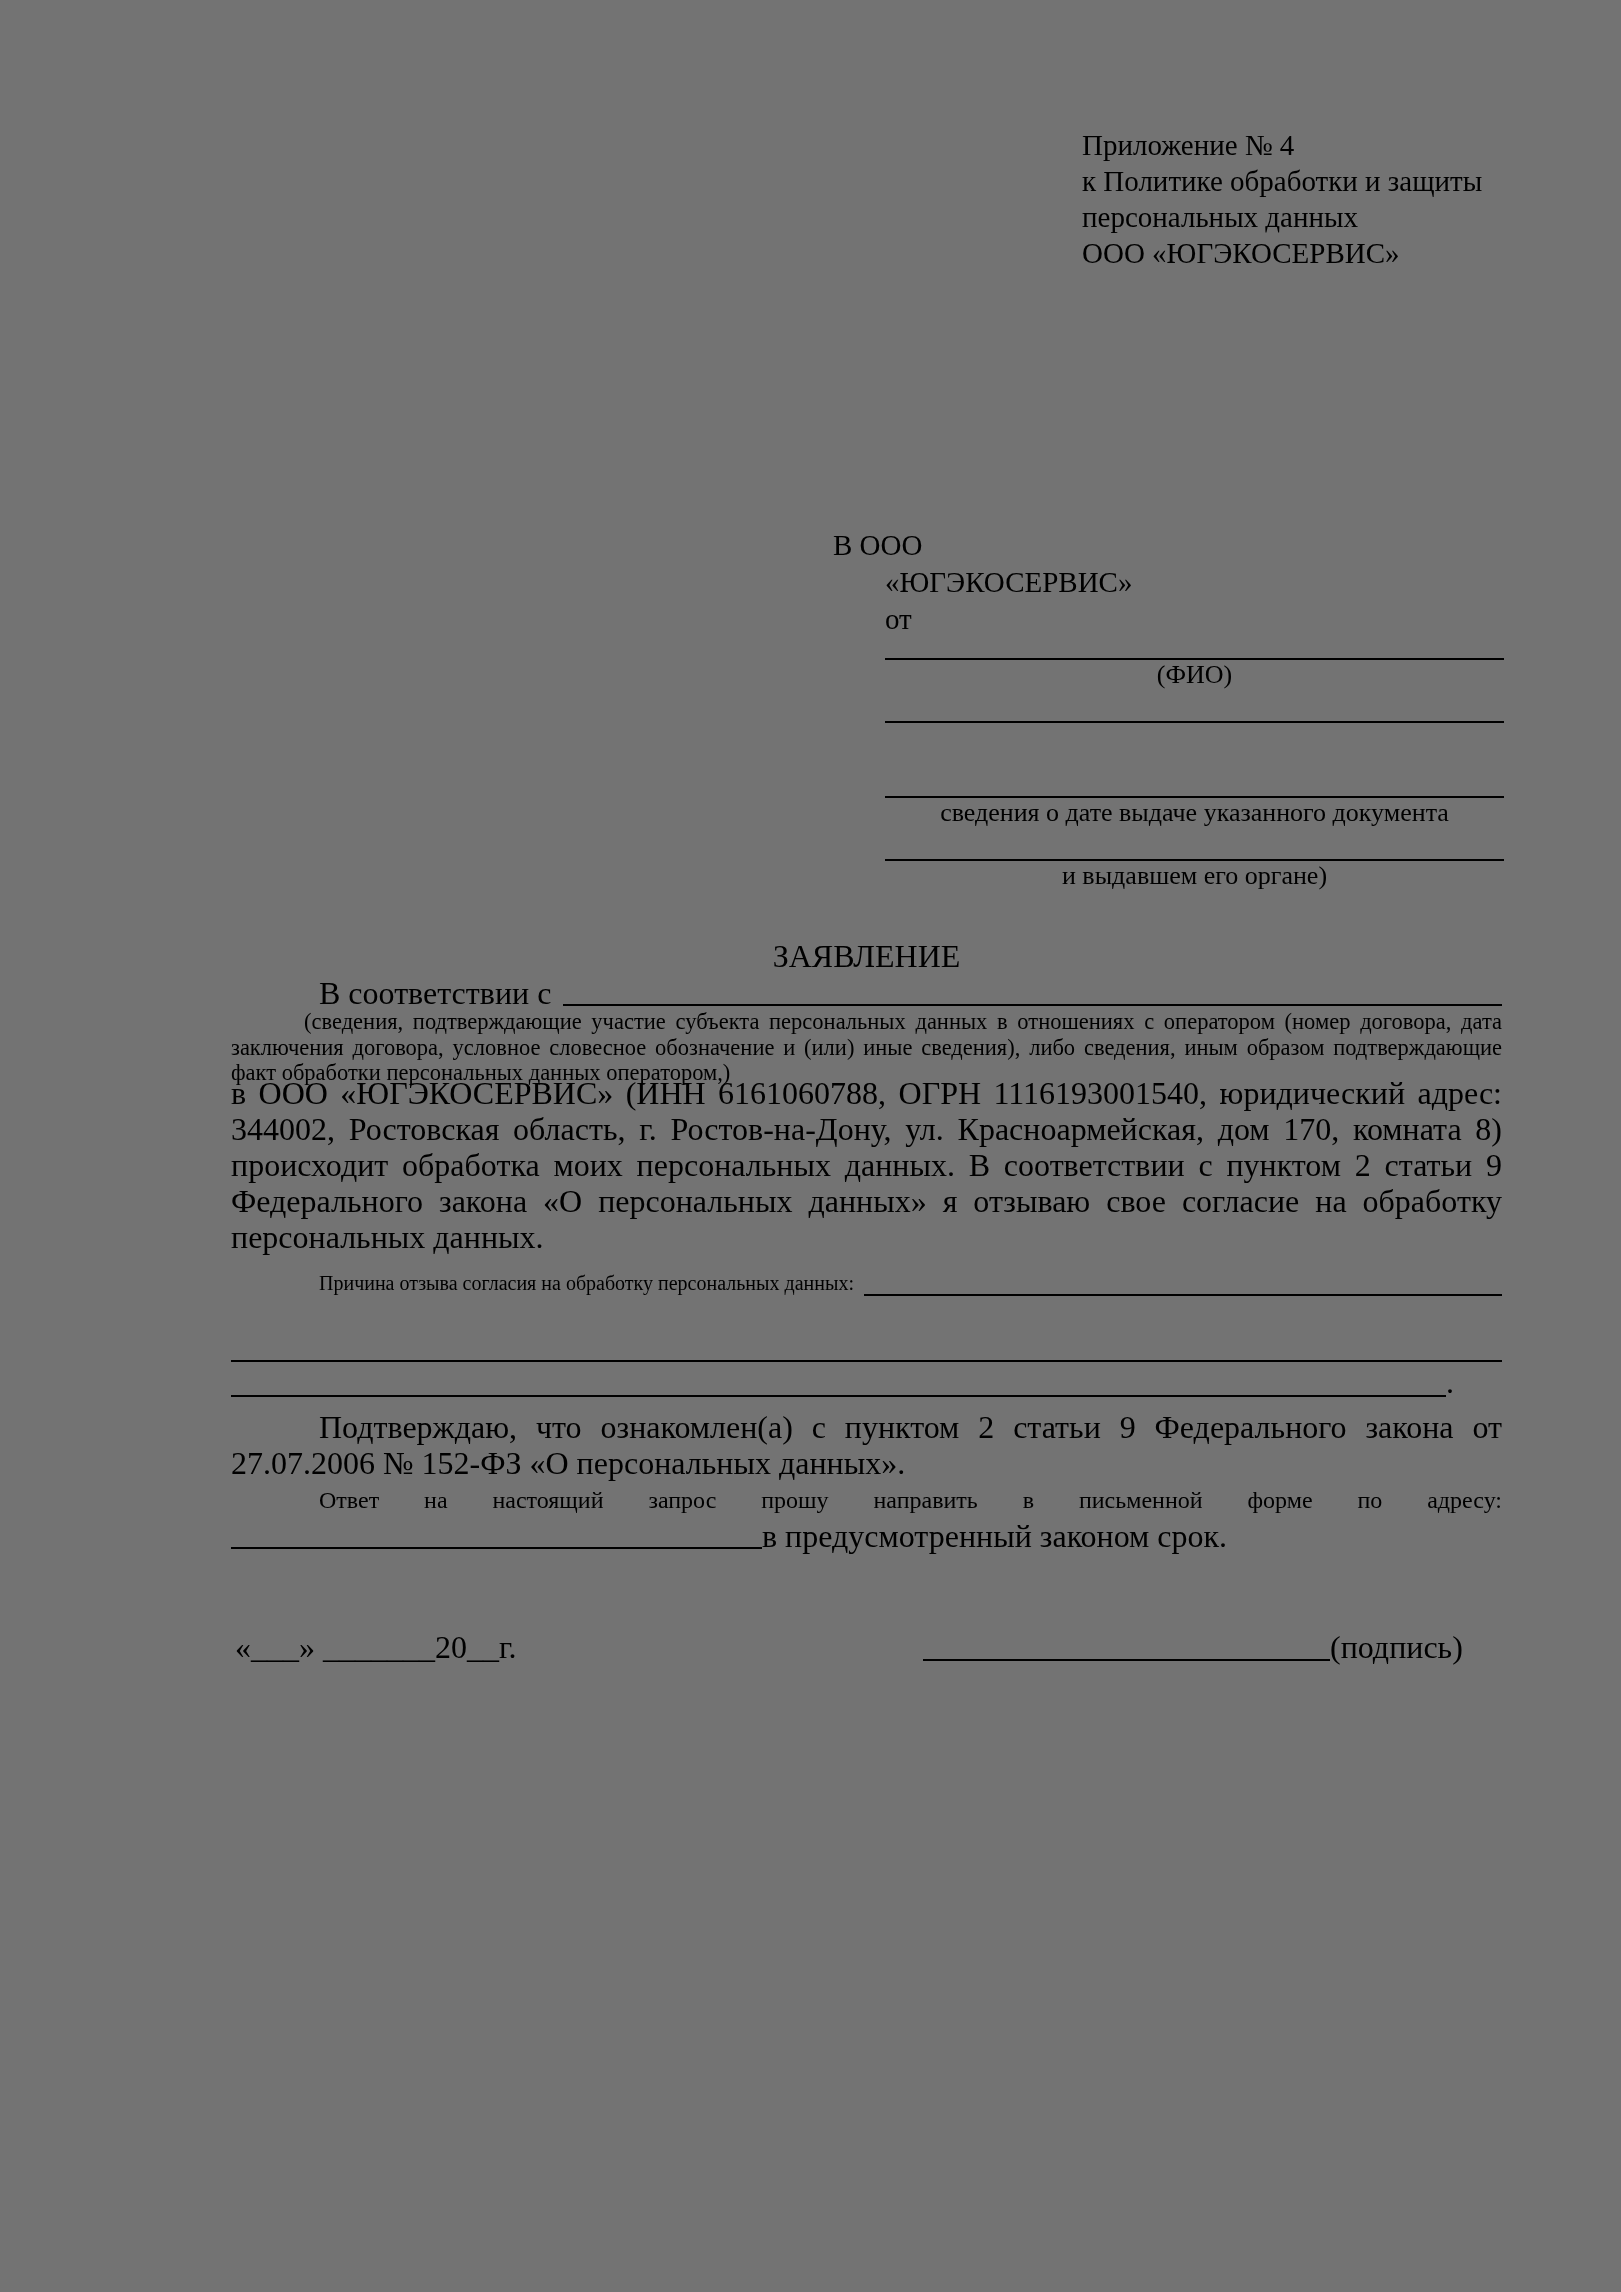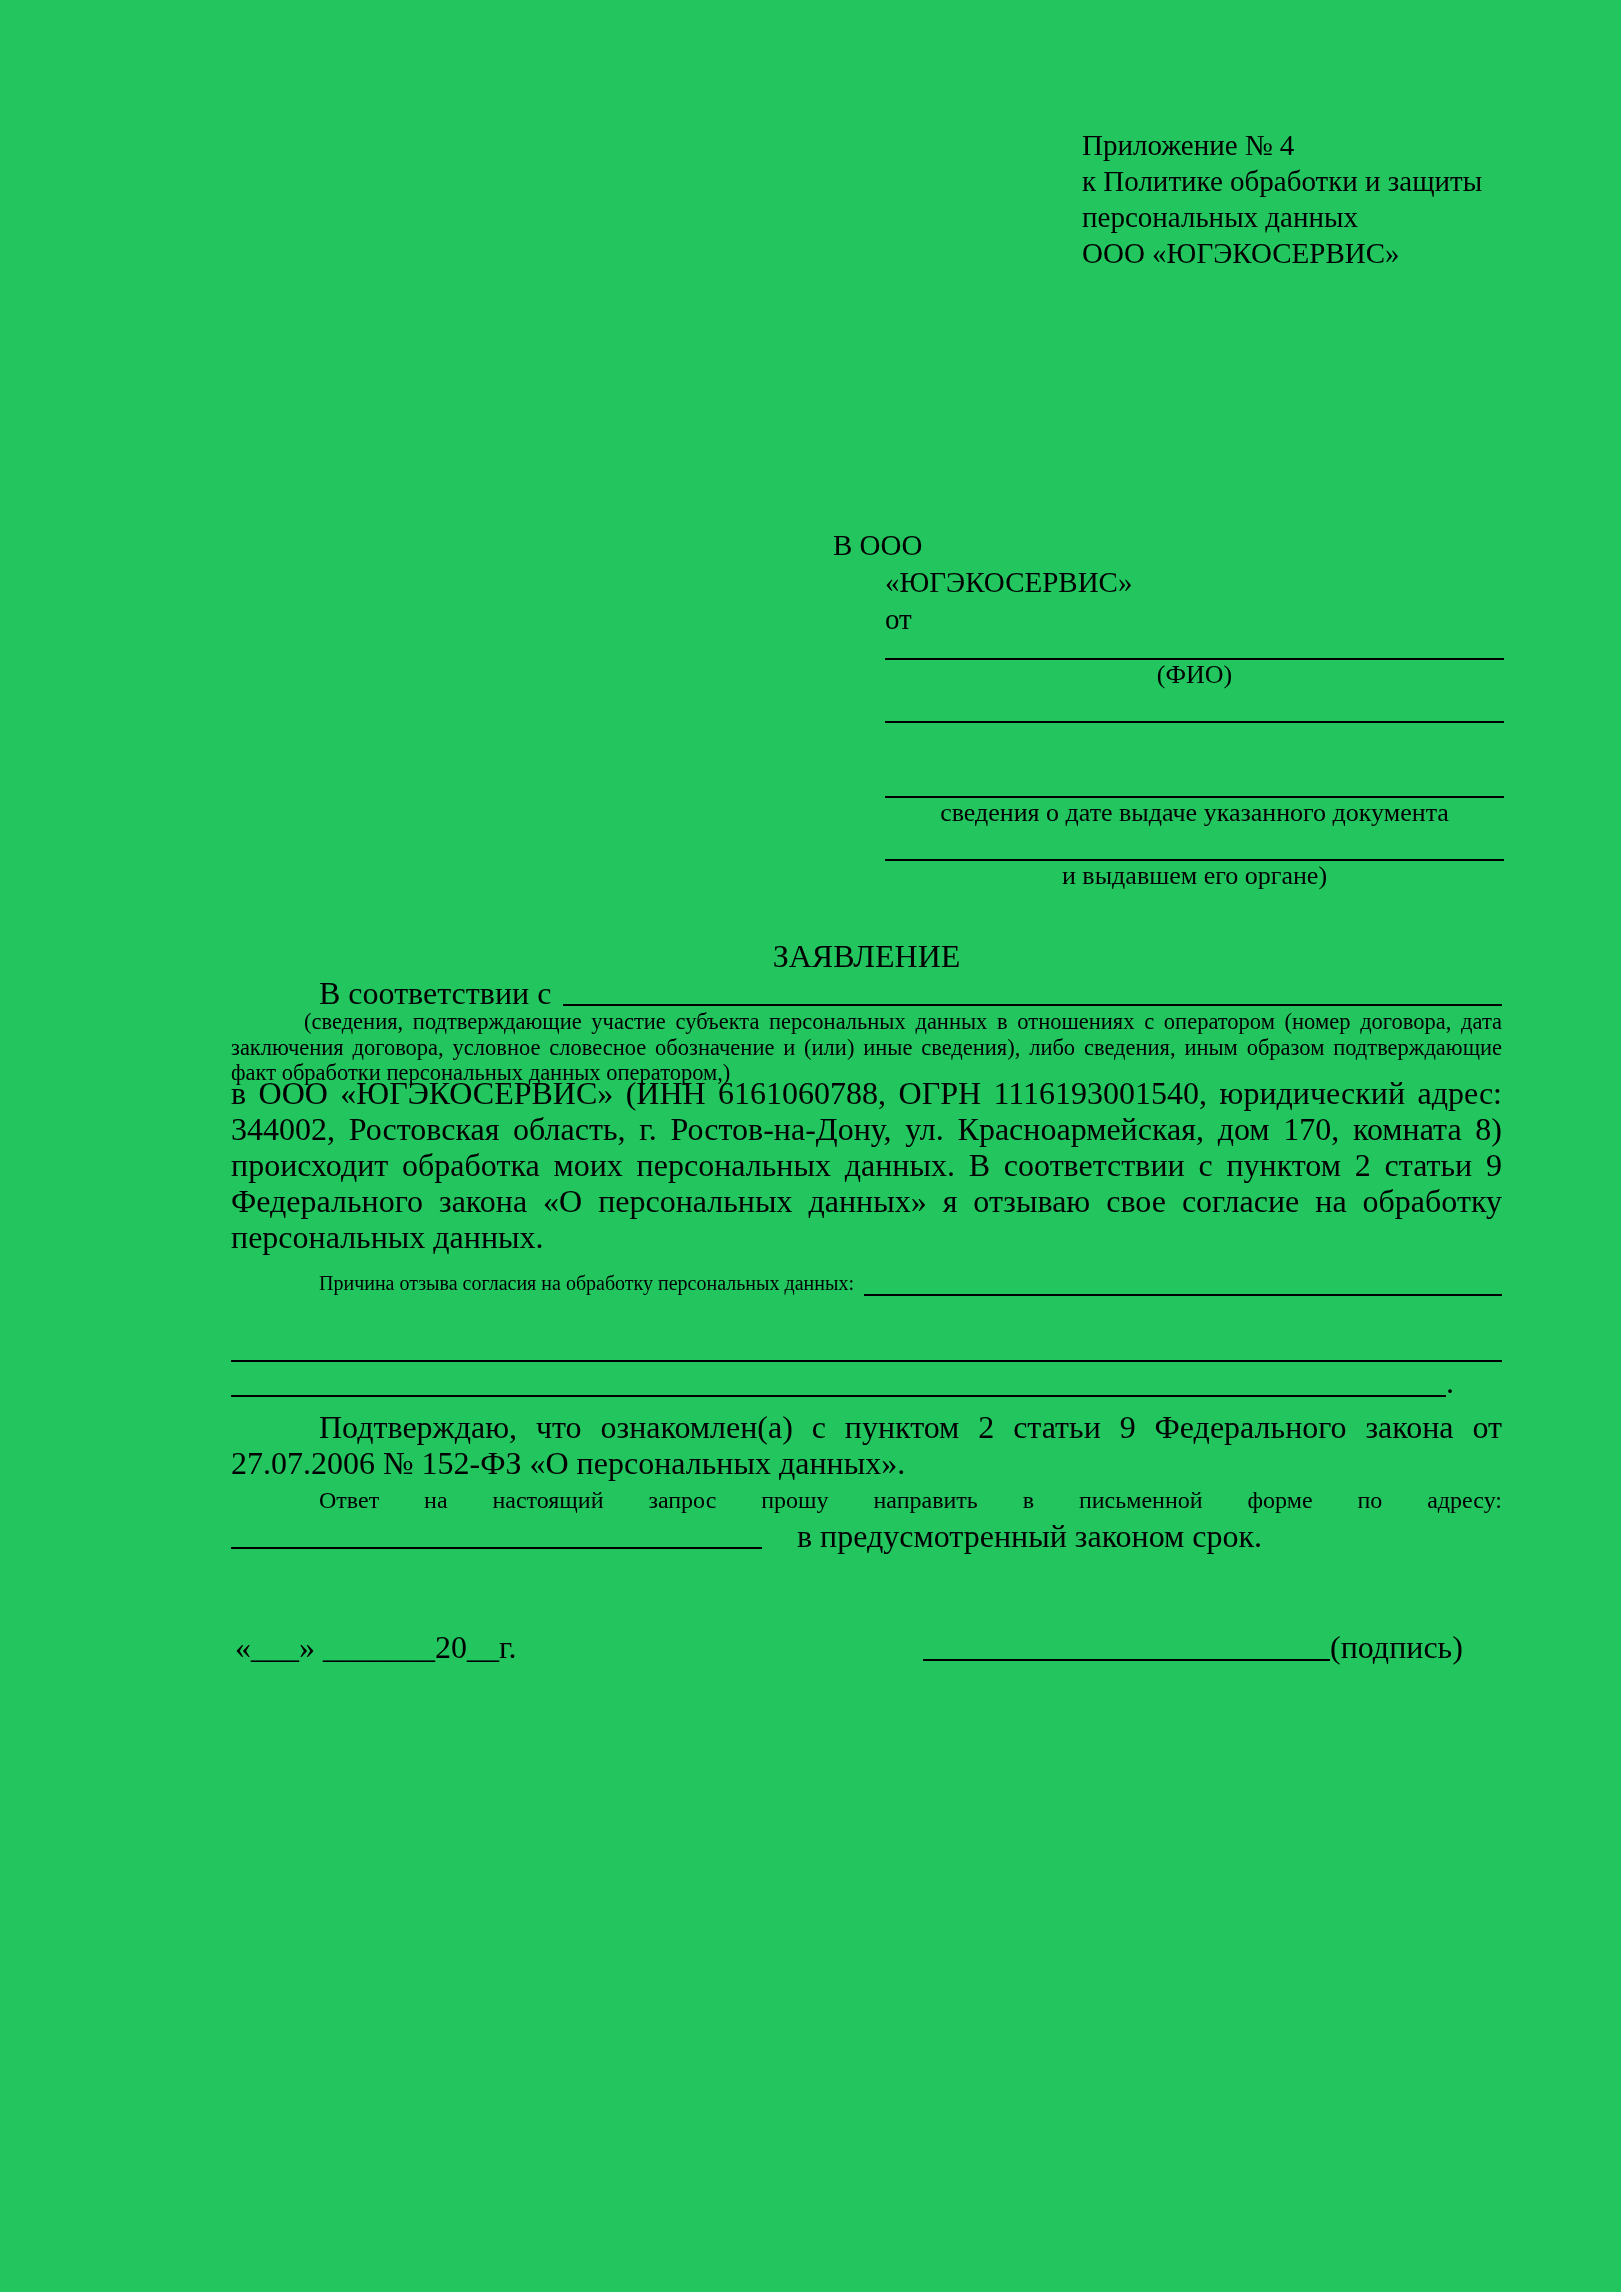--- a/index.html
+++ b/index.html
@@ -1,21 +1,21 @@
 <!DOCTYPE html>
 <html lang="ru"><head>
 <meta charset="utf-8">
 <title>Форма отзыва согласия</title>
 <style>
   * { margin:0; padding:0; box-sizing:border-box; }
   html,body { background:#ffffff; }
   .page {
     position:relative;
     width:1621px; height:2293px;
-    background:#22c55e;
+    background:#737373;
     color:#000000;
     font-family:"Liberation Serif","DejaVu Serif",serif;
     overflow:hidden;
   }
   .abs { position:absolute; }
 
   
   .header-block {
     left:1082px; top:127px;
     font-size:29px; line-height:36px;
@@ -81,21 +81,21 @@
     left:231px; top:1409px; width:1271px;
     font-size:32px; line-height:36px;
     text-align:justify; text-indent:88px;
   }
 
   .response-line1 {
     left:231px; top:1482px; width:1271px;
     font-size:24px; line-height:36px;
     text-align:justify; text-align-last:justify; text-indent:88px;
   }
-  .response-line2 { left:231px; top:1518px; width:1271px; font-size:32px; line-height:36px;gap:35px; }
+  .response-line2 { left:231px; top:1518px; width:1271px; font-size:32px; line-height:36px; }
   .response-line2 .fixed-line { width:531px; }
 
   .footer-date {
     left:235px; top:1629px;
     font-size:32px; line-height:36px; white-space:nowrap;
   }
   .sig-line { left:923px; top:1659px; width:407px; }
   .sig-caption {
     left:1330px; top:1629px;
     font-size:32px; line-height:36px; white-space:nowrap;

